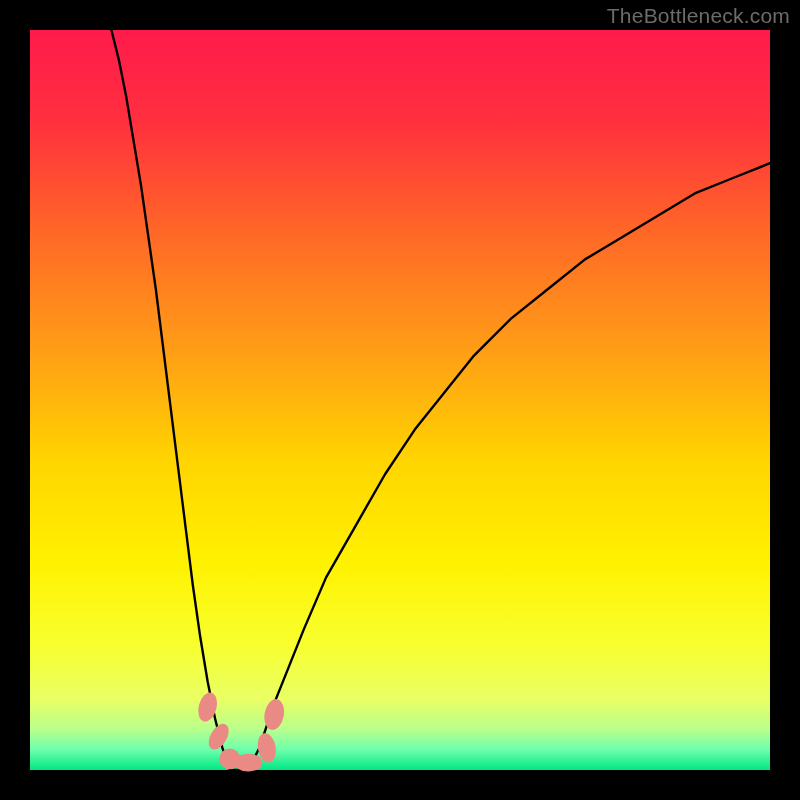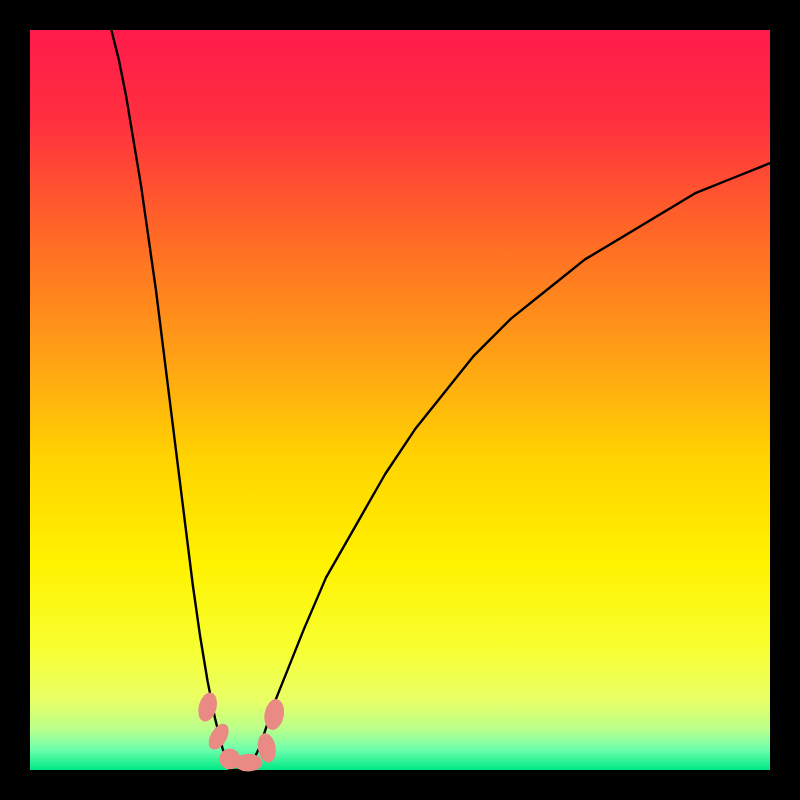--- a/index.html
+++ b/index.html
@@ -58,13 +58,14 @@
       <path d="M 111.4 30 L 118.8 59.60000000000002 L 126.2 96.60000000000002 L 133.60000000000002 141 L 141 185.39999999999998 L 148.4 237.20000000000005 L 155.8 289 L 163.2 348.20000000000005 L 170.6 407.40000000000003 L 178 466.6 L 185.4 525.8 L 192.8 585 L 200.20000000000002 636.8 L 207.6 681.2 L 215 718.2 L 222.4 747.8 L 229.8 770 L 237.20000000000002 770 L 244.6 770 L 252 762.6 L 259.4 747.8 L 266.8 725.6 L 274.20000000000005 703.4 L 289 666.4 L 303.8 629.4 L 326 577.6 L 355.6 525.8 L 385.2 474 L 414.8 429.59999999999997 L 444.40000000000003 392.59999999999997 L 474 355.59999999999997 L 511 318.6 L 548 289 L 585 259.40000000000003 L 622 237.20000000000005 L 659 215 L 696 192.79999999999995 L 733 178 L 770 163.20000000000005" fill="none" stroke="#000" stroke-width="2.4" stroke-linecap="round" stroke-linejoin="round"></path>
       <g>
         <ellipse cx="0" cy="0" rx="8.88" ry="14.8" fill="#e98b84" transform="translate(207.6,707.1) rotate(15)"></ellipse>
         <ellipse cx="0" cy="0" rx="8.14" ry="14.06" fill="#e98b84" transform="translate(218.70000000000002,736.7) rotate(30)"></ellipse>
         <ellipse cx="0" cy="0" rx="10.36" ry="10.36" fill="#e98b84" transform="translate(229.8,758.9) rotate(0)"></ellipse>
         <ellipse cx="0" cy="0" rx="14.06" ry="8.88" fill="#e98b84" transform="translate(248.29999999999998,762.6) rotate(0)"></ellipse>
         <ellipse cx="0" cy="0" rx="8.88" ry="14.8" fill="#e98b84" transform="translate(266.8,747.8) rotate(-10)"></ellipse>
         <ellipse cx="0" cy="0" rx="9.620000000000001" ry="15.540000000000001" fill="#e98b84" transform="translate(274.20000000000005,714.5) rotate(10)"></ellipse>
       </g>
     </svg>
+  <div class="watermark">TheBottleneck.com</div>
 </div>
 
 </body></html>

